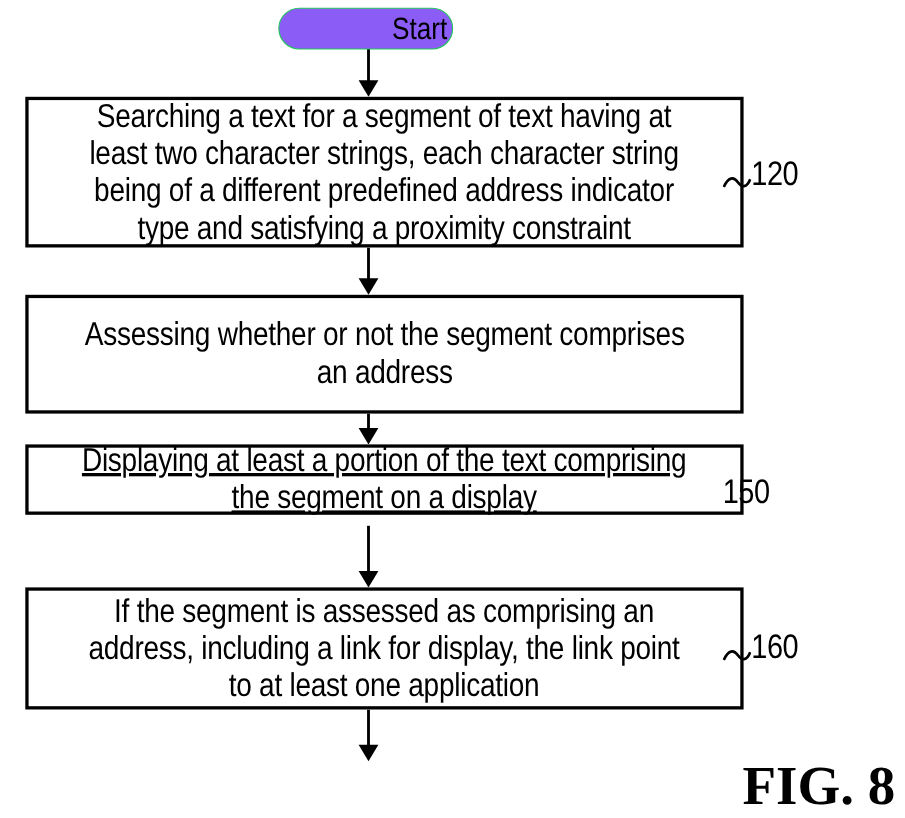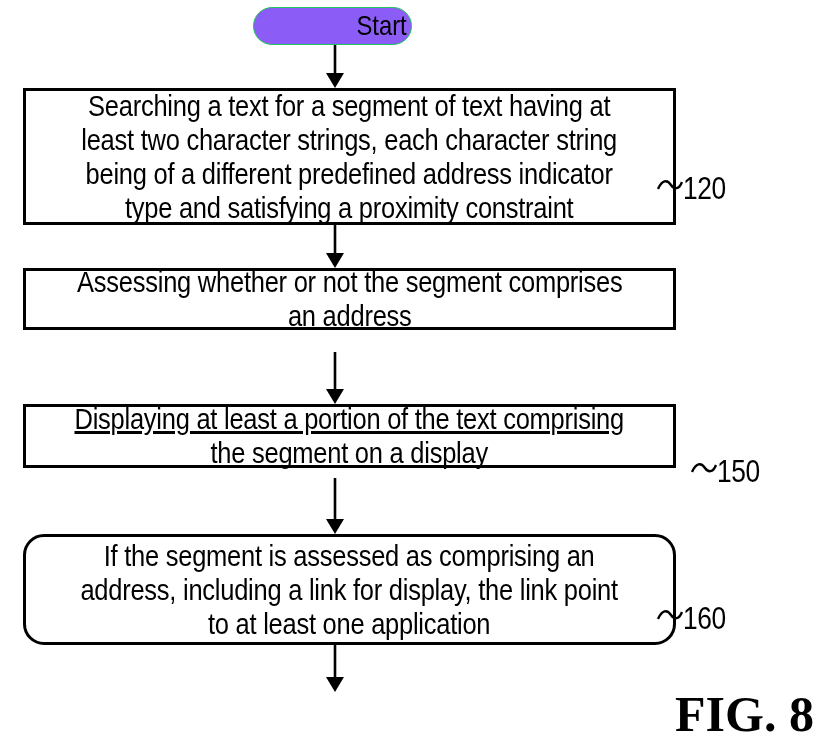--- a/index.html
+++ b/index.html
@@ -55,23 +55,22 @@
   .term-label {
     display: inline-block;
     font-size: 28px;
     line-height: 28px;
     transform: scaleX(0.85);
     transform-origin: 50% 50%;
   }
   .ref {
     position: absolute;
     display: flex;
-    align-items: flex-start;
+    align-items: flex-end;
     height: 34px;
-    margin-top: 31px;
   }
   .ref .num {
     display: inline-block;
     font-size: 31px;
     line-height: 34px;
     transform: scaleX(0.85);
     transform-origin: 0 50%;
     letter-spacing: -0.5px;
   }
   .ref svg {
@@ -84,26 +83,26 @@
     top: 689px;
     font-family: "Liberation Serif", serif;
     font-weight: bold;
     font-size: 50px;
     line-height: 50px;
     white-space: pre;
   }
   #t-start { left: 253px; top: 7px;  width: 159px; height: 38px; }
   #t-end   { left: 252px; top: 692px; width: 160px; height: 42px; }
   #box-120 { left: 6px; top: 88px;  width: 653px; height: 137px; }
-  #box-130 { left: 6px; top: 268px; width: 653px; height: 62px; }
+  #box-130 { left: 6px; top: 268px; width: 653px; height: 108px; }
   #box-150 { left: 6px; top: 404px; width: 653px; height: 64px; text-decoration: underline; }
-  #box-160 { left: 6px; top: 534px; width: 653px; height: 111px; border-radius: 21px; }
+  #box-160 { left: 6px; top: 534px; width: 653px; height: 111px; }
   #ref-120 { left: 657px; top: 141px; }
   #ref-130 { left: 657px; top: 300px; }
-  #ref-150 { left: 691px; top: 424px; }
+  #ref-150 { left: 657px; top: 424px; flex-direction: column; }
   #ref-160 { left: 657px; top: 571px; }
 </style>
 </head>
 <body>
 
 <div class="canvas">
 
   <svg class="overlay" width="823" height="744" viewBox="0 0 823 744">
 
     <g>

